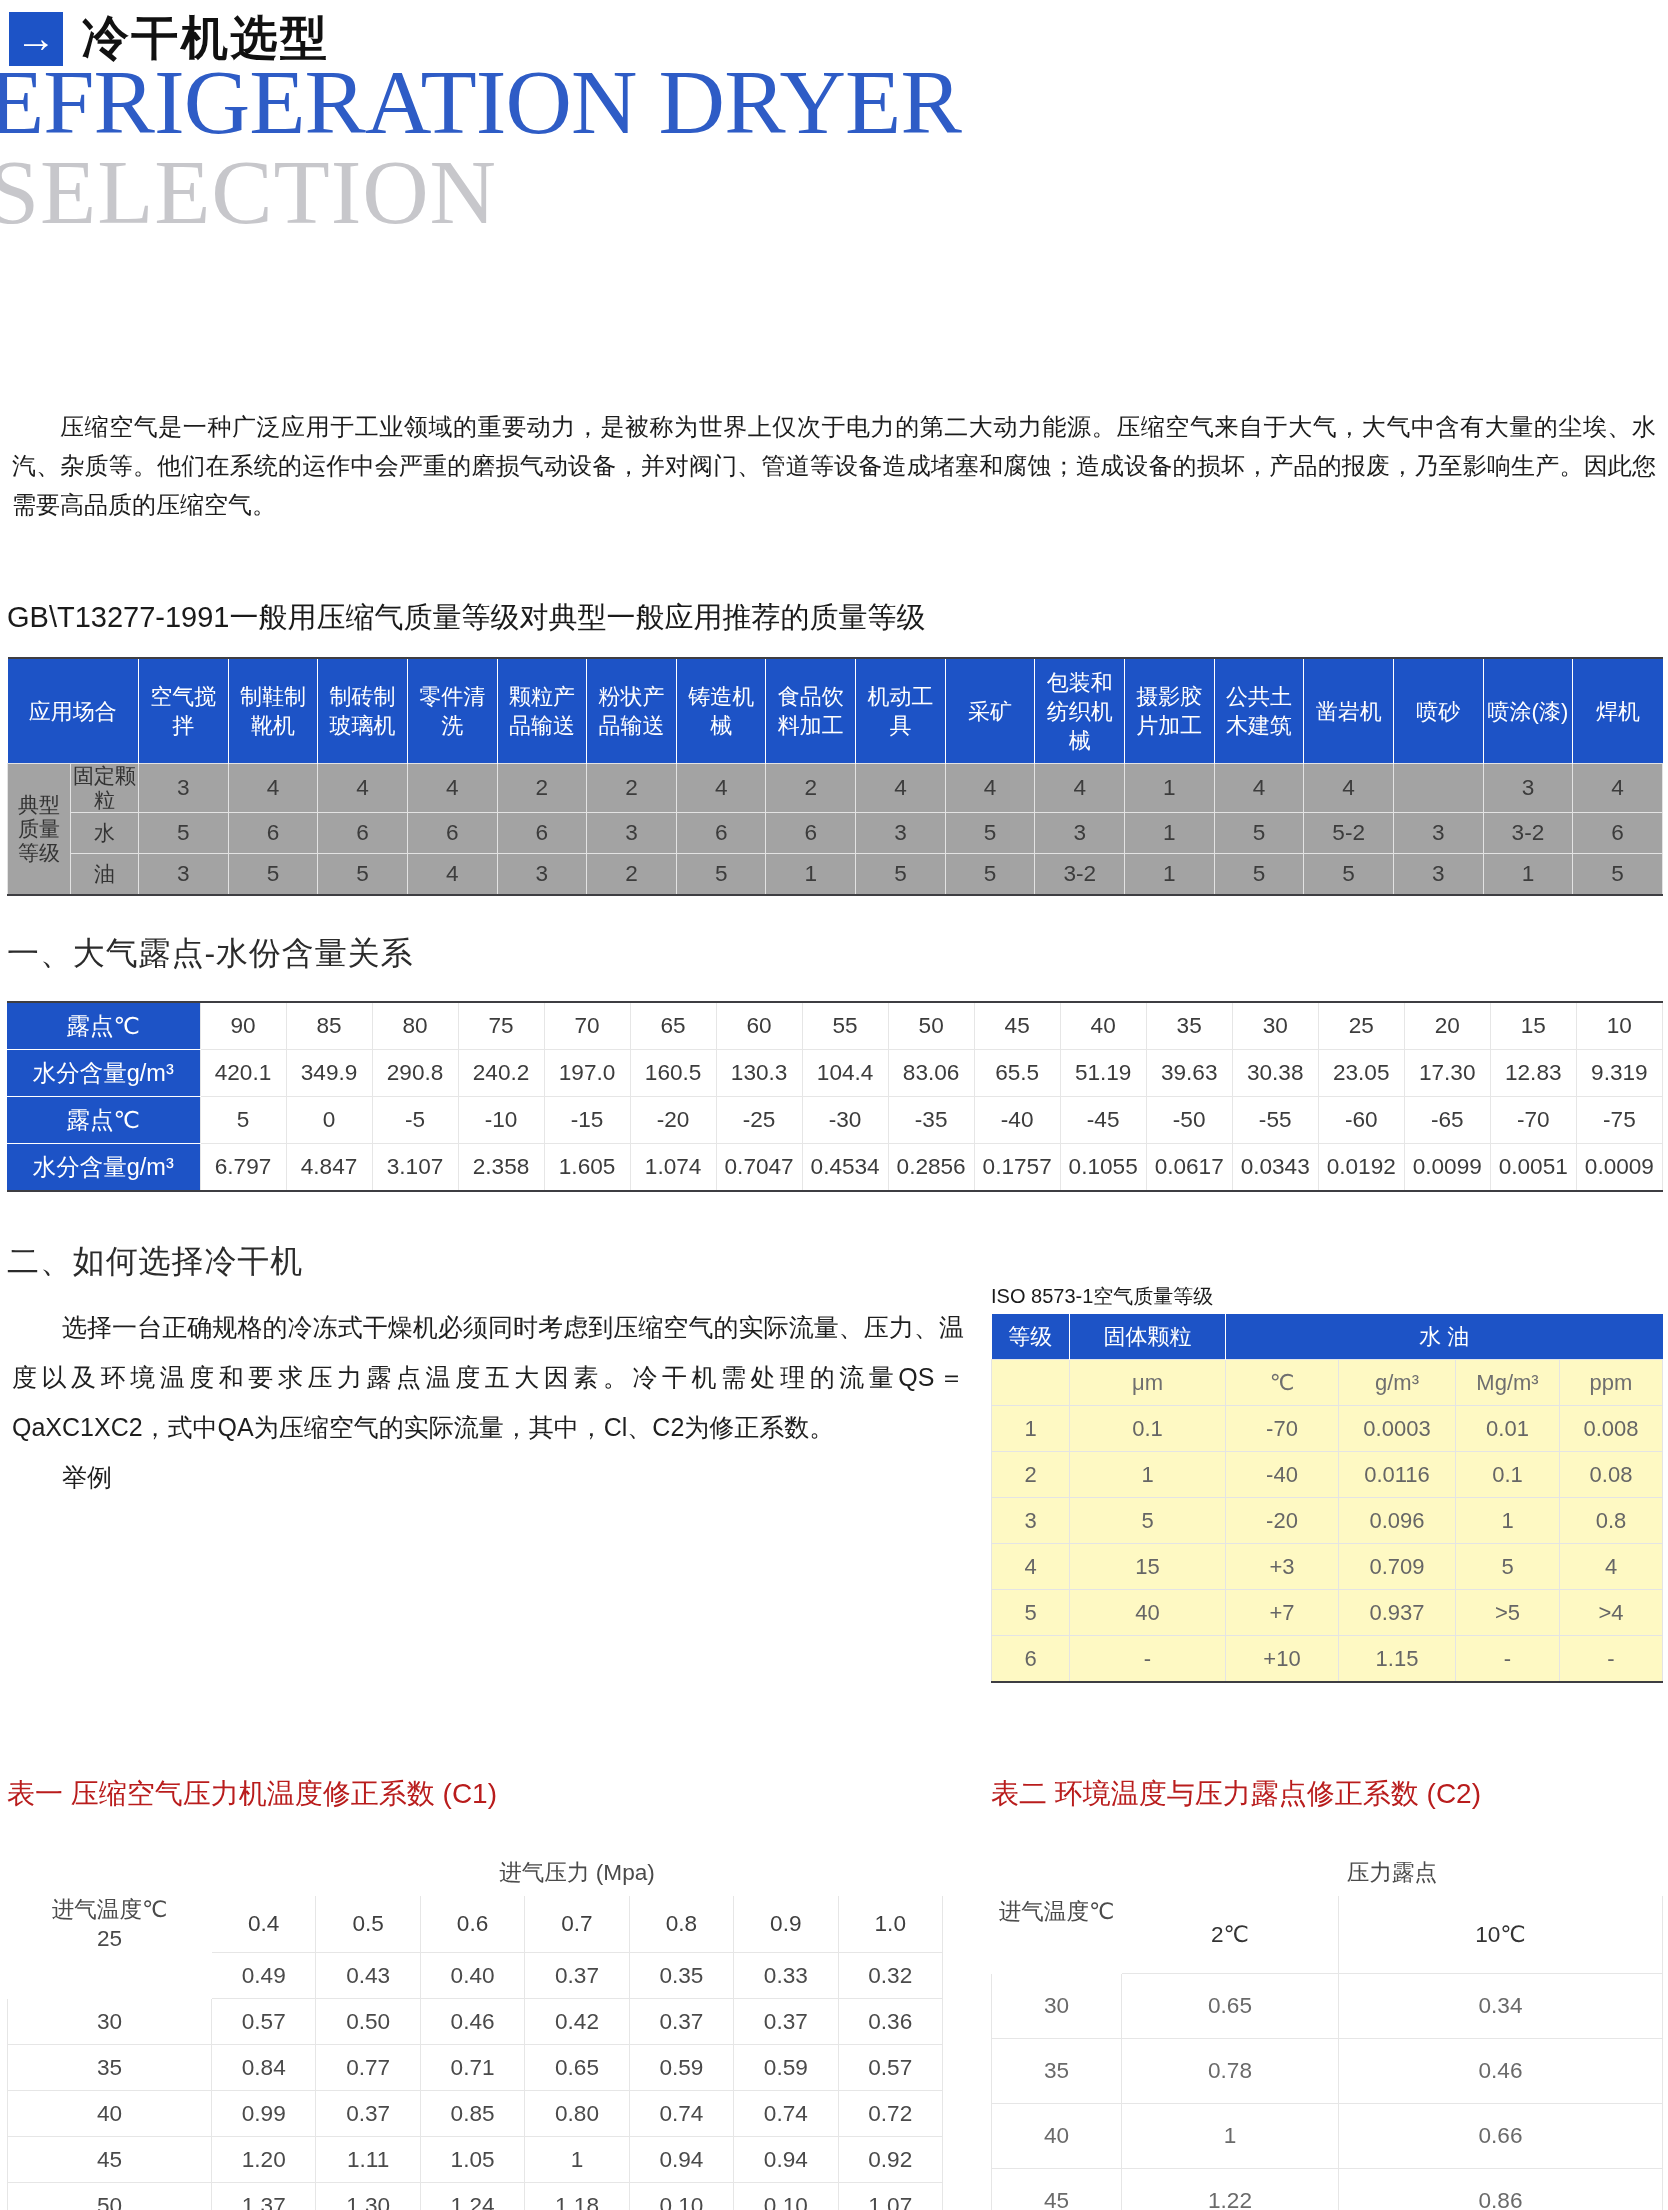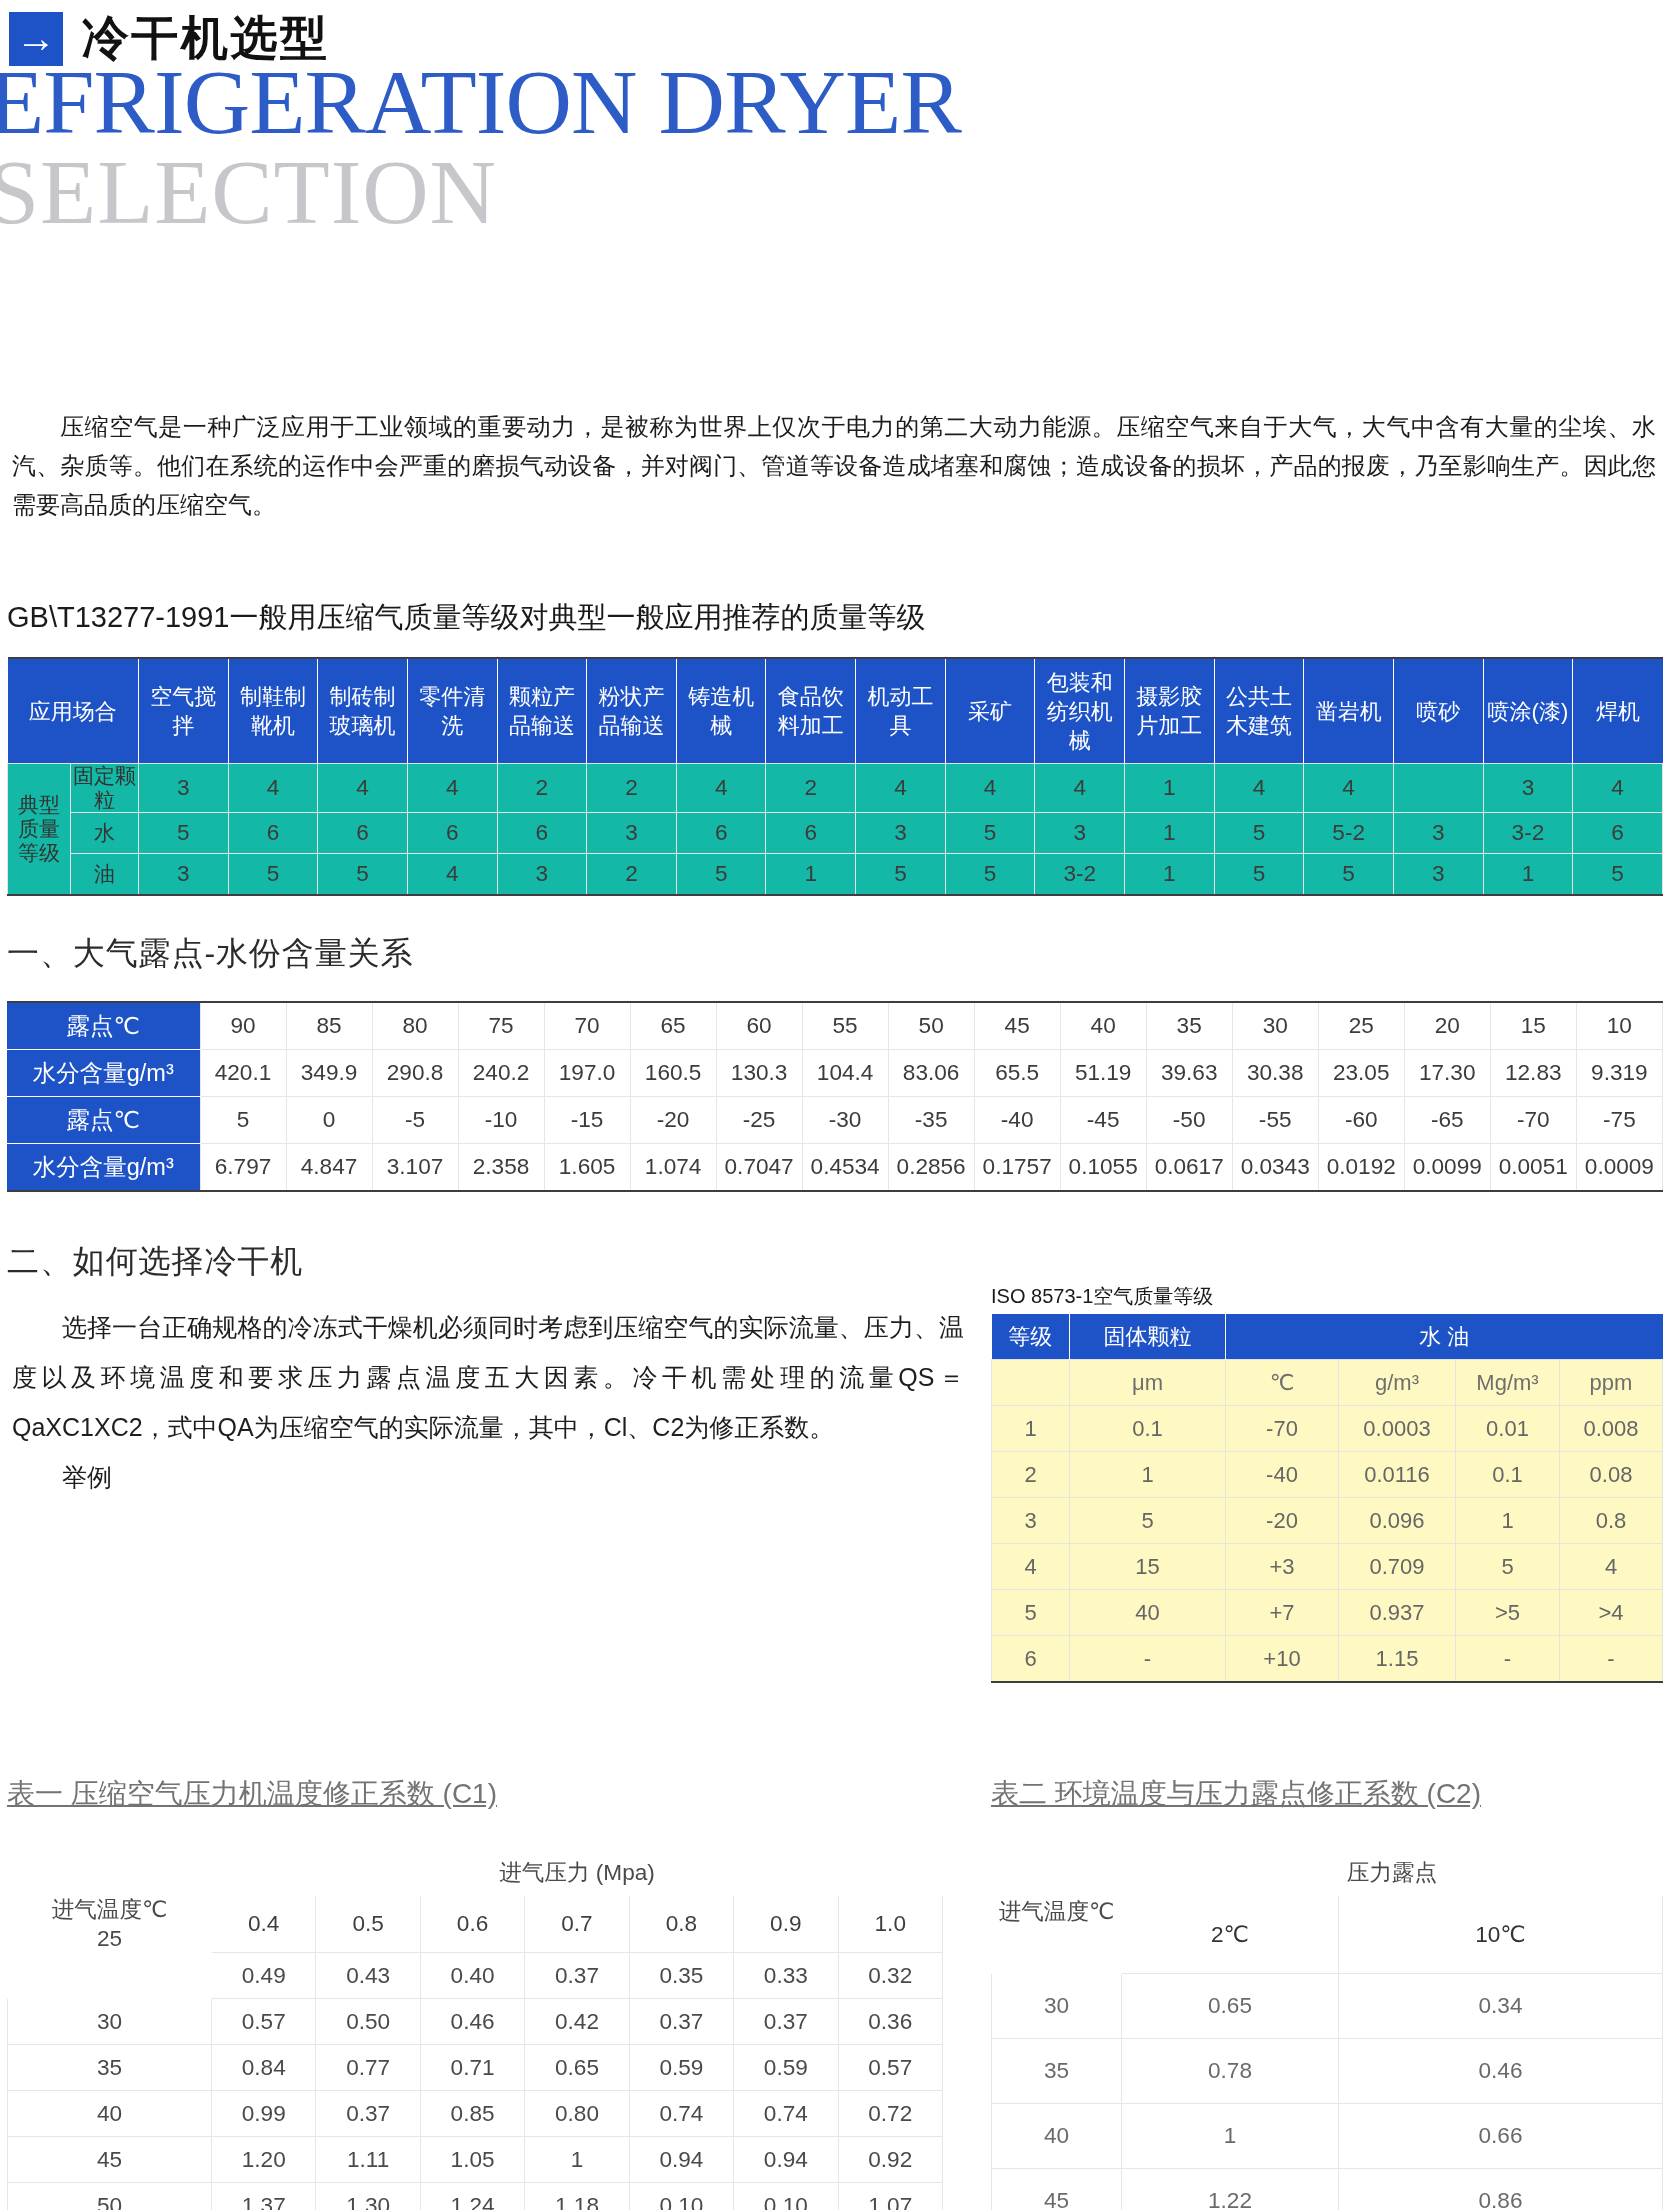--- a/index.html
+++ b/index.html
@@ -25,21 +25,21 @@
   td,th{text-align:center;vertical-align:middle;font-weight:normal;overflow:hidden;}
   .blue{background:#1d53c6;color:#fff;}
 
   
   .gb-title{position:absolute;top:598px;left:7px;font-size:29px;color:#1a1a1a;}
   .gb{position:absolute;top:657px;left:7px;width:1656px;
       border-top:2.6px solid #3e3e42;border-bottom:2.6px solid #3e3e42;}
   .gb thead th{background:#1d53c6;color:#fff;font-size:22px;height:101px;
                border-left:0.9px solid rgba(255,255,255,.55);padding:1.7px 3.5px;word-break:break-all;line-height:29px;}
   .gb thead th:first-child{border-left:none;}
-  .gb tbody td,.gb tbody th{height:40px;font-size:22.6px;color:#3c3c3c;background:#14b8a6;
+  .gb tbody td,.gb tbody th{height:40px;font-size:22.6px;color:#3c3c3c;background:#a3a3a3;
                border:0.9px solid #e3e3e3;word-break:break-all;padding:0 1px;}
   .gb tbody th{font-size:21px;color:#333;line-height:24px;}
 
   
   .sec-h{position:absolute;font-size:32px;color:#2b2b2b;letter-spacing:0.9px;}
 
   
   .dew{position:absolute;top:1001px;left:7px;width:1656px;
        border-top:2.6px solid #3e3e42;border-bottom:2.6px solid #3e3e42;padding-left:25px;}
   .dew th.lab{background:#1d53c6;color:#fff;font-size:23.5px;height:44px;
@@ -54,21 +54,21 @@
   
   .iso-title{position:absolute;top:1250px;left:991px;font-size:20px;color:#1a1a1a;margin-top:33px;}
   .iso{position:absolute;top:1314px;left:991px;width:672px;border-bottom:2.6px solid #3e3e42;}
   .iso thead th{background:#1d53c6;color:#fff;font-size:22px;height:43px;
                 border-left:1.7px solid rgba(255,255,255,.7);}
   .iso thead th:first-child{border-left:none;}
   .iso td{height:43px;font-size:22px;color:#666;border:0.9px solid #e4e4e4;background:#fef9c3;}
   .iso .units td{color:#6f6f6f;}
 
   
-  .tbl-h{position:absolute;top:1775px;font-size:28px;color:#737373;text-decoration:underline;}
+  .tbl-h{position:absolute;top:1775px;font-size:28px;color:#b91c1c;}
   .c1{position:absolute;top:1849px;left:7px;width:936px;border-bottom:2.6px solid #3e3e42;}
   .c2{position:absolute;top:1849px;left:991px;width:672px;border-bottom:2.6px solid #3e3e42;}
   .c1 td,.c2 td{font-size:22.6px;color:#4a4a4a;border:0.9px solid #e6e6e6;background:#fff;}
   .c1 td.blue,.c2 td.blue{border:1.7px solid #fff;font-size:22.6px;}
   .c1 .span-h,.c2 .span-h{height:43px;}
   .c1 .sub td{height:54px;color:#3f3f3f;}
   .c1 .datarow td{height:43px;}
   .c2 .sub td{height:75px;color:#333;}
   .c2 .datarow td{height:62px;color:#6a6a6a;}
   .corner-l1{font-size:22.6px;line-height:29.5px;}

